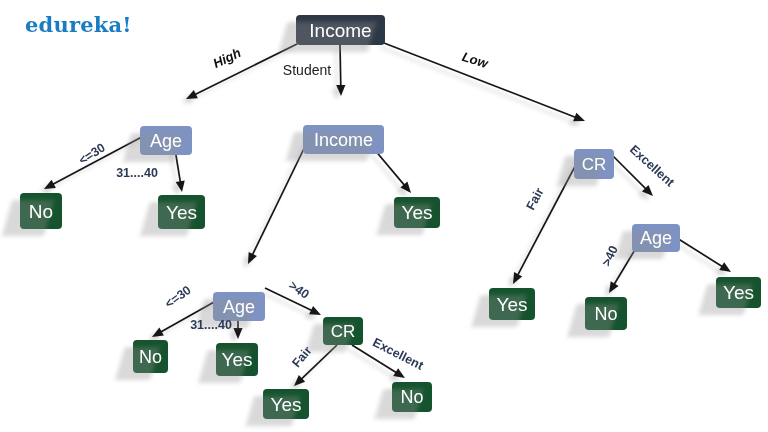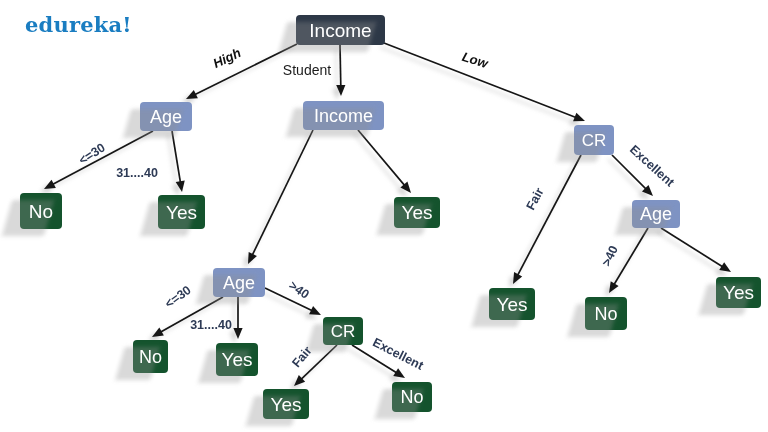--- a/index.html
+++ b/index.html
@@ -8,21 +8,21 @@
   .logo{position:absolute;left:25px;top:12px;z-index:4;
         font-family:"DejaVu Serif",serif;font-weight:700;font-size:21px;letter-spacing:.2px;}
   #edges{position:absolute;left:0;top:0;z-index:1;
          filter:drop-shadow(-4px 4px 2px rgba(110,110,110,.30));}
   .node{position:absolute;display:flex;align-items:center;justify-content:center;
         color:#fff;border-radius:4px;z-index:2;line-height:1;}
   .node::before{content:'';position:absolute;z-index:-1;left:-13px;top:7px;
         width:100%;height:100%;background:rgba(145,145,145,.34);
         transform:skewX(-16deg);filter:blur(2px);}
   .node.dark{background:#2d3847;}
-  .node.blue{background:#7e93c3;}
+  .node.blue{background:#7e93c3;margin-top:24px;}
   .node.orange{background:#14532d;}
   .elabel{position:absolute;z-index:3;white-space:nowrap;}
   .elabel.branch{font-style:italic;font-weight:700;font-size:13px;color:#101010;}
   .elabel.plain{font-weight:400;font-size:14px;color:#1c1c1c;}
   .elabel.cond{font-weight:700;font-size:12.5px;color:#2d3a55;}
 </style>
 </head>
 <body>
 
 <div class="stage">

